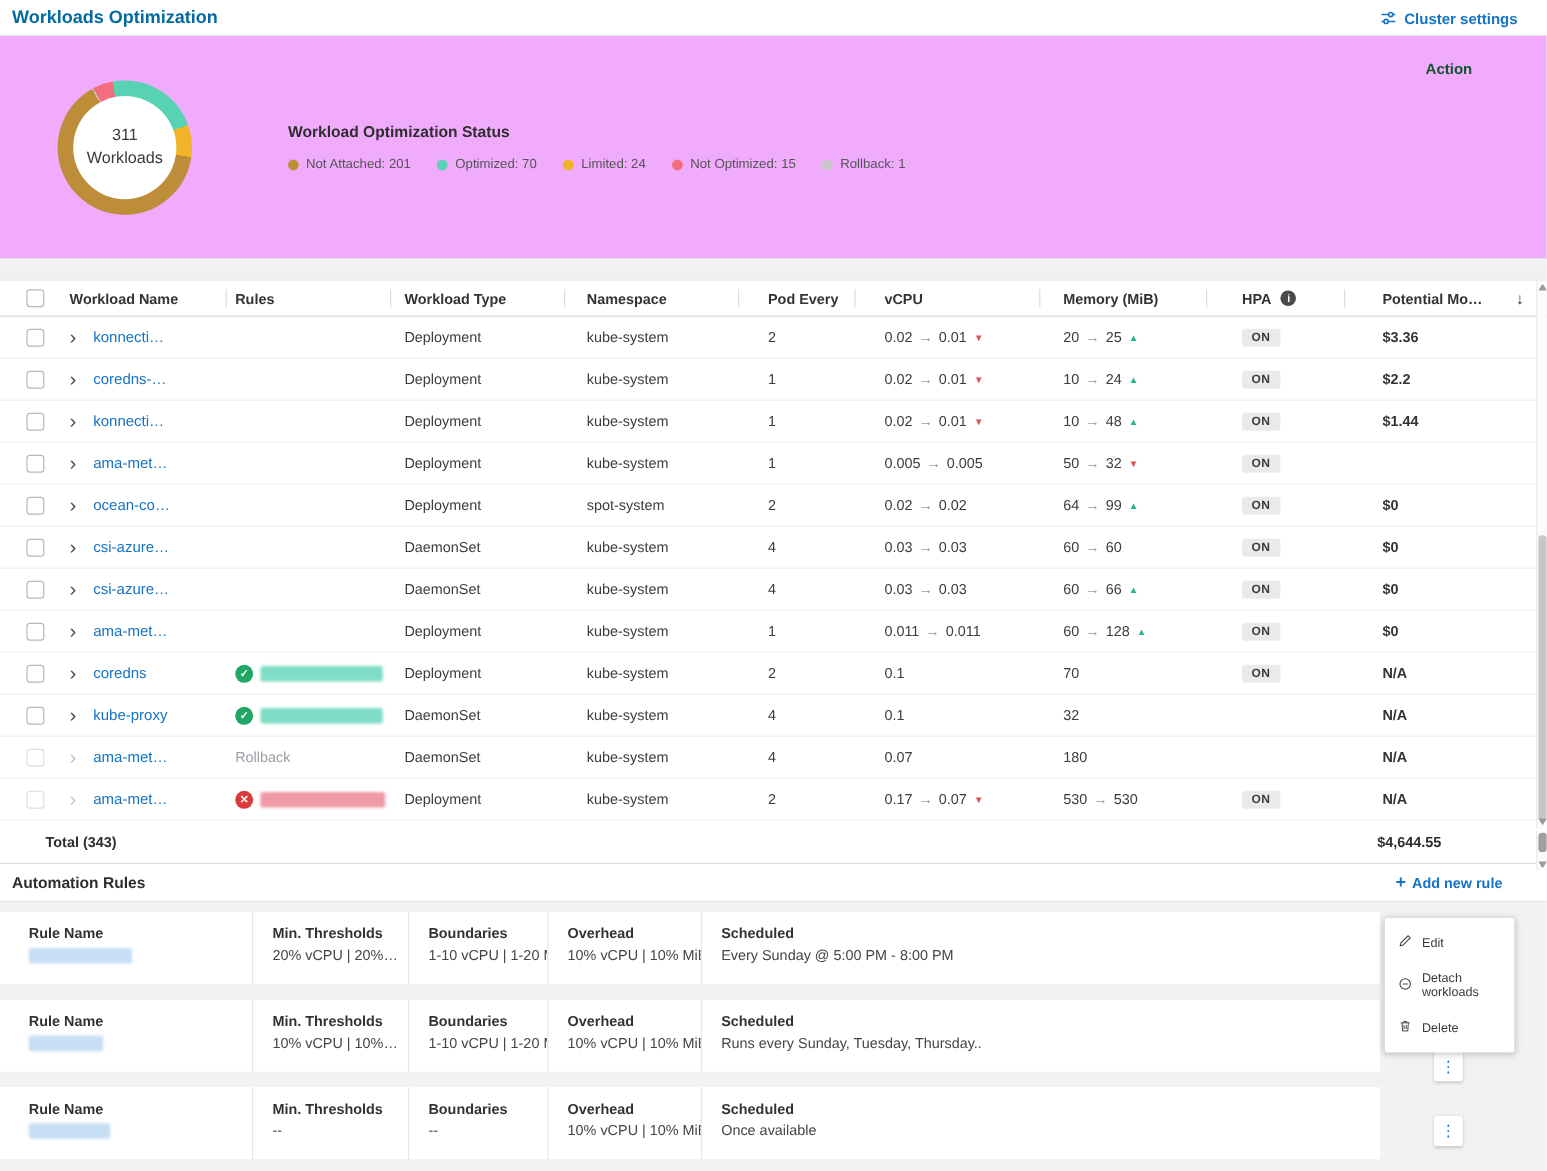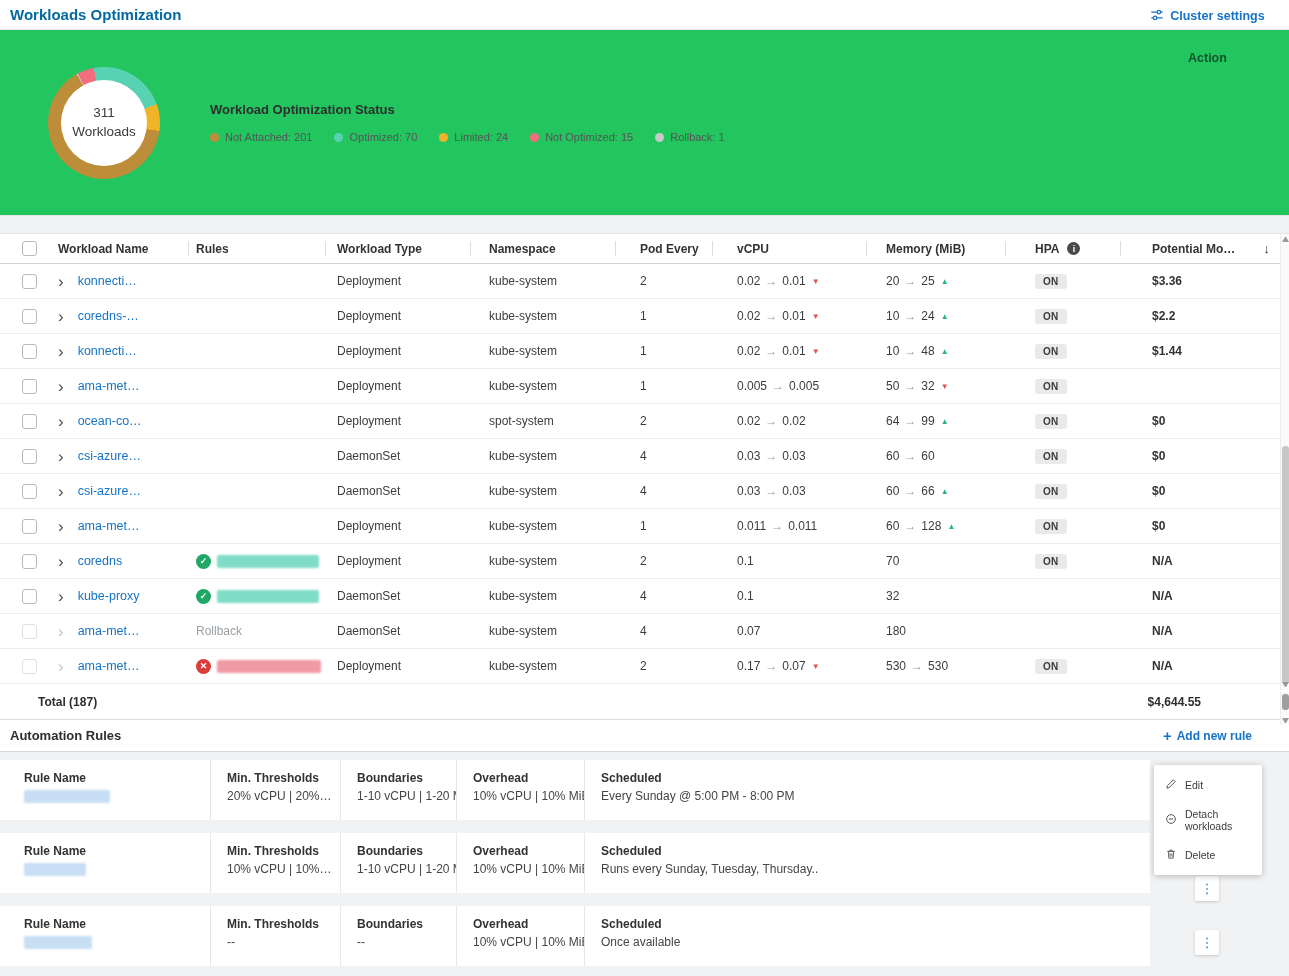--- a/index.html
+++ b/index.html
@@ -15,27 +15,27 @@
   .topbar { height:30px; display:flex; align-items:center; padding:0 0 0 10px;
             border-bottom:1px solid #e6e6e6; background:#fff; }
   .topbar h1 { margin:0; font-size:15px; font-weight:bold; color:#0369a1; }
   .topbar-actions { margin-left:auto; display:flex; align-items:center; gap:26px; padding-right:0;flex-direction:column; }
   .tb-action { display:flex; align-items:center; gap:6px; color:var(--accent);
                font-size:12.5px; font-weight:bold; cursor:pointer; white-space:nowrap; }
   .tb-action.disabled { color:#14532d; cursor:default; overflow:hidden; width:40px;justify-content:center; }
   .tb-action svg { flex:0 0 auto; }
 
   
-  .summary { height:186px; background:#22c55e; display:flex; align-items:center;
+  .summary { height:186px; background:#f0abfc; display:flex; align-items:center;
              padding-left:48px; border-bottom:1px solid #e3e3e3; }
   .donut { width:112px; height:112px; border-radius:50%; position:relative; flex:0 0 auto; }
   .donut-hole { position:absolute; left:13px; top:13px; width:86px; height:86px; border-radius:50%;
                 background:#fff; display:flex; flex-direction:column; align-items:center; justify-content:center;
                 font-size:13.5px; color:#3a3a3a; line-height:1.35; }
-  .legend-block { margin-left:50px; }
+  .legend-block { margin-left:80px; }
   .legend-title { font-size:13px; font-weight:bold; color:#2e2e2e; margin-bottom:14px; }
   .legend { display:flex; align-items:center; gap:22px; }
   .legend-item { display:flex; align-items:center; gap:6px; font-size:11px; color:#555; white-space:nowrap; }
   .legend-dot { width:9px; height:9px; border-radius:50%; flex:0 0 auto; }
 
   .section-gap { height:18px; background:#f0f1f3; border-bottom:1px solid #e6e6e6; }
 
   
   .grid { display:grid; grid-template-columns:50px 138px 137px 145px 145px 97px 154px 139px 115px 1fr;
           align-items:center; }
@@ -555,21 +555,21 @@
           <span class="marrow">→</span>
           <span>530</span>
         </div>
         <div class="td">
           <span class="hpa-badge">ON</span>
         </div>
         <div class="td td-pot">N/A</div>
       </div>
     </div>
   <div class="total-row">
-    <span class="total-label">Total (187)</span>
+    <span class="total-label">Total (343)</span>
     <span class="total-value">$4,644.55</span>
   </div>
 </div>
 
 <div class="auto-titlebar">
   <h2>Automation Rules</h2>
   <div class="add-rule">
     <span class="plus">+</span>
     <span>Add new rule</span>
   </div>

